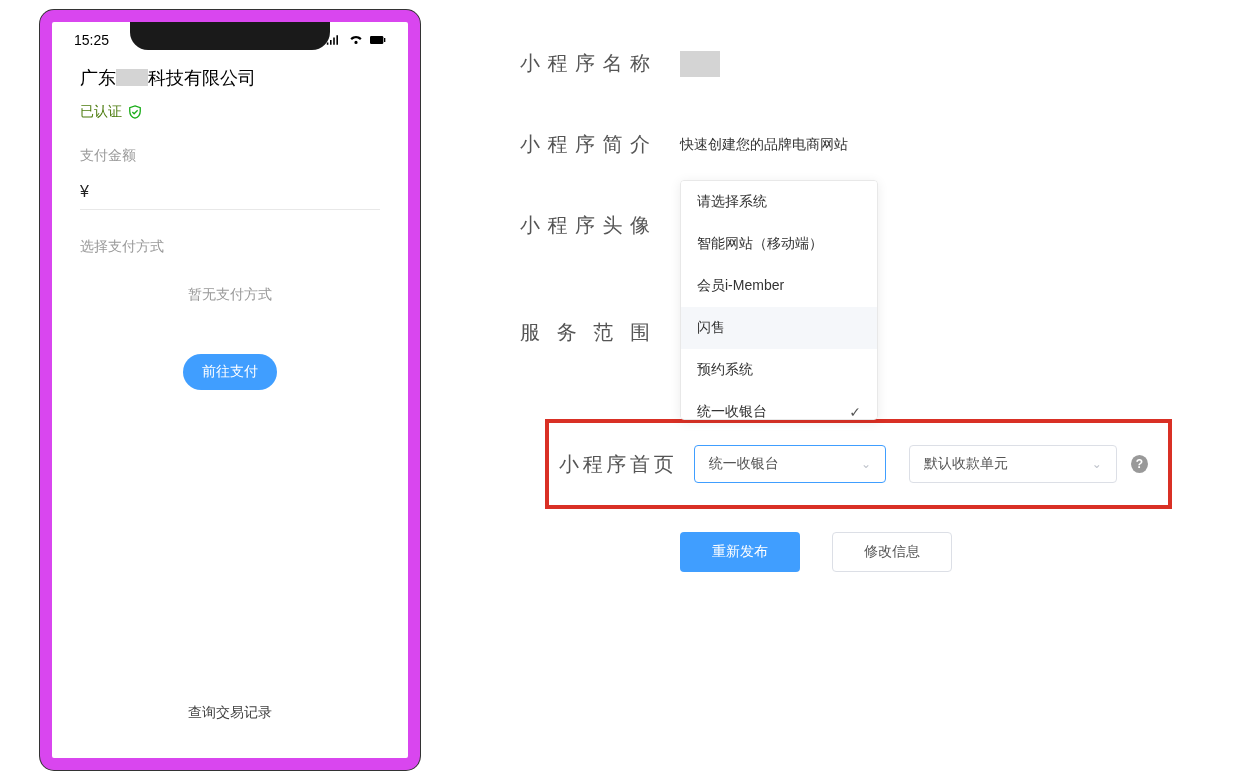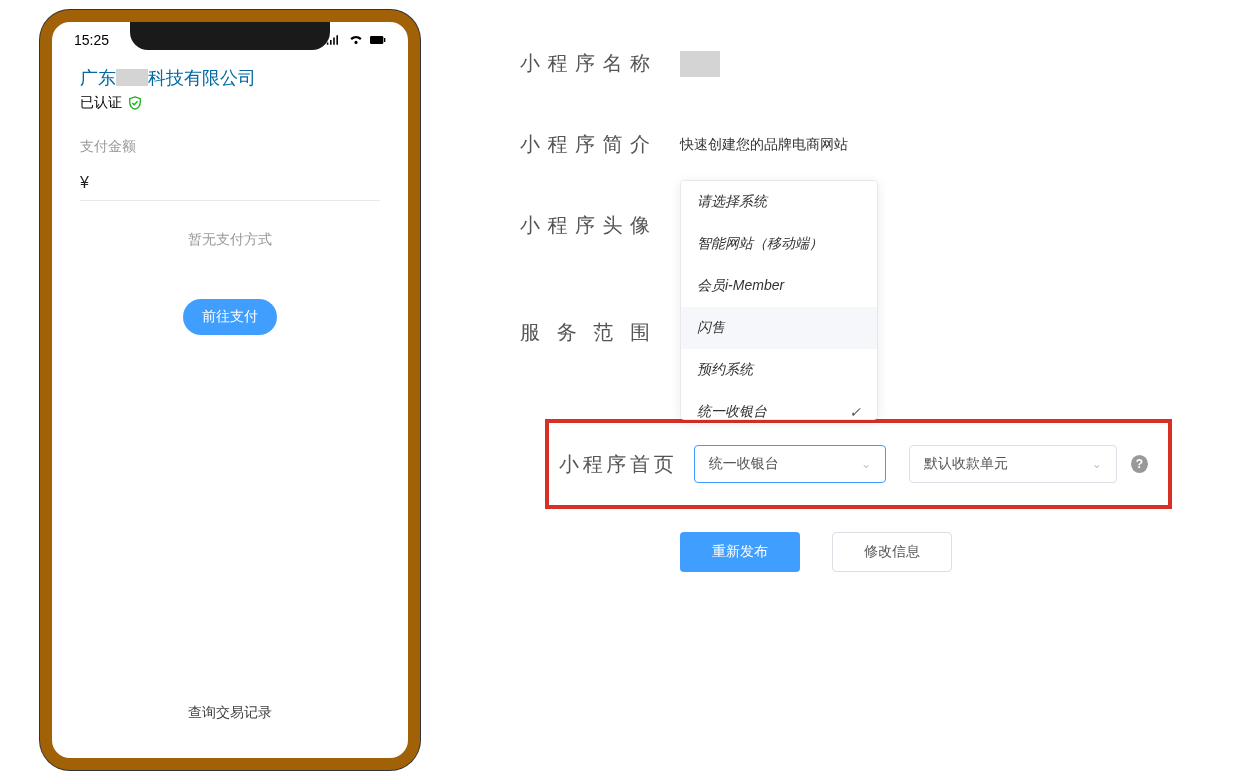--- a/index.html
+++ b/index.html
@@ -2,60 +2,60 @@
 <html><head>
   <meta charset="utf-8">
   <style>
     * { box-sizing: border-box; margin: 0; padding: 0; font-family: -apple-system, "PingFang SC", "Microsoft YaHei", sans-serif; }
     body { background: #fff; width: 1242px; height: 778px; position: relative; }
     .container { display: flex; align-items: flex-start; gap: 100px; padding: 10px 40px; }
 
     
     .phone-frame {
       width: 380px; height: 760px;
-      border: 12px solid #a16207; border-radius: 30px;
+      border: 12px solid #d946ef; border-radius: 14px;
       position: relative; background: #fff; overflow: hidden;
       box-shadow: 0 0 0 1px #333;
     }
     .phone-notch {
       position: absolute; top: 0; left: 50%; transform: translateX(-50%);
       width: 200px; height: 28px; background: #1a1a1a;
       border-radius: 0 0 18px 18px; z-index: 10;
     }
     .status-bar {
       display: flex; justify-content: space-between; align-items: center;
       padding: 10px 22px 6px; font-size: 14px; color: #000;
     }
     .status-icons { display: flex; gap: 6px; align-items: center; }
     .status-icons svg { width: 16px; height: 12px; }
     .phone-content { padding: 12px 28px; }
-    .company-name { font-size: 18px; color: #0369a1; margin-bottom: 4px; }
+    .company-name { font-size: 18px; color: #000000; margin-bottom: 13px; }
     .censored { display: inline-block; width: 32px; height: 17px; background: #d4d4d4; vertical-align: -2px; }
-    .verified { color: #000000; font-size: 14px; display: flex; align-items: center; gap: 6px; margin-bottom: 26px; }
+    .verified { color: #4d7c0f; font-size: 14px; display: flex; align-items: center; gap: 6px; margin-bottom: 26px; }
     .shield-icon { width: 14px; height: 14px; }
     .section-label { color: #999; font-size: 14px; margin-bottom: 18px; }
     .amount-row { font-size: 16px; color: #222; padding-bottom: 8px; border-bottom: 1px solid #e8e8e8; margin-bottom: 28px; }
     .no-method { color: #999; font-size: 14px; text-align: center; margin: 30px 0 50px; }
     .pay-btn { display: block; margin: 0 auto; width: 94px; height: 36px; border-radius: 18px; background: #409eff; color: #fff; font-size: 14px; border: none; cursor: pointer; }
     .query-link { position: absolute; bottom: 36px; left: 0; right: 0; text-align: center; color: #404040; font-size: 14px; }
 
     
     .form-area { position: relative; flex: 1; padding-top: 40px; }
     .form-row { display: flex; align-items: center; margin-bottom: 54px; }
     .form-label { width: 130px; color: #555; font-size: 20px; text-align: justify; text-align-last: justify; margin-right: 30px; }
     .form-value { color: #333; font-size: 14px; font-family: Liberation Serif, serif; }
     .censored-block { width: 40px; height: 26px; background: #d4d4d4; }
 
     
     .dropdown-menu {
       position: absolute; top: 170px; left: 160px;
       width: 198px; height: 240px;
       background: #fff; border: 1px solid #e8e8e8; border-radius: 4px;
       box-shadow: 0 2px 12px rgba(0,0,0,0.08);
-      overflow-y: auto; z-index: 20; font-style: italic;
+      overflow-y: auto; z-index: 20;
     }
     .dropdown-menu::-webkit-scrollbar { width: 8px; }
     .dropdown-menu::-webkit-scrollbar-thumb { background: #c1c1c1; border-radius: 4px; }
     .dropdown-item { padding: 12px 16px; font-size: 14px; color: #333; cursor: pointer; display: flex; justify-content: space-between; align-items: center; }
     .dropdown-item.selected { background: #f5f7fa; }
     .check-icon { color: #555; }
 
     
     .highlight-row {
       position: absolute; top: 409px; left: 25px; right: 30px;
@@ -111,20 +111,21 @@
         <span>已认证</span>
         <svg class="shield-icon" viewBox="0 0 16 16">
             <path fill="none" stroke="#1aad19" stroke-width="1.5" d="M8 1l6 2v4c0 4-3 7-6 8-3-1-6-4-6-8V3z"></path>
             <path fill="none" stroke="#1aad19" stroke-width="1.5" d="M5 8l2 2 4-4"></path>
           </svg>
       </div>
       <div class="section-label">支付金额</div>
       <div class="amount-row">
         <span>¥</span>
       </div>
+      <div class="section-label">选择支付方式</div>
       <div class="no-method">暂无支付方式</div>
       <button class="pay-btn">前往支付</button>
     </div>
     <div class="query-link">查询交易记录</div>
   </div>
 
   <div class="form-area">
     <div class="form-row">
       <div class="form-label">小程序名称</div>
       <div class="censored-block"></div>

